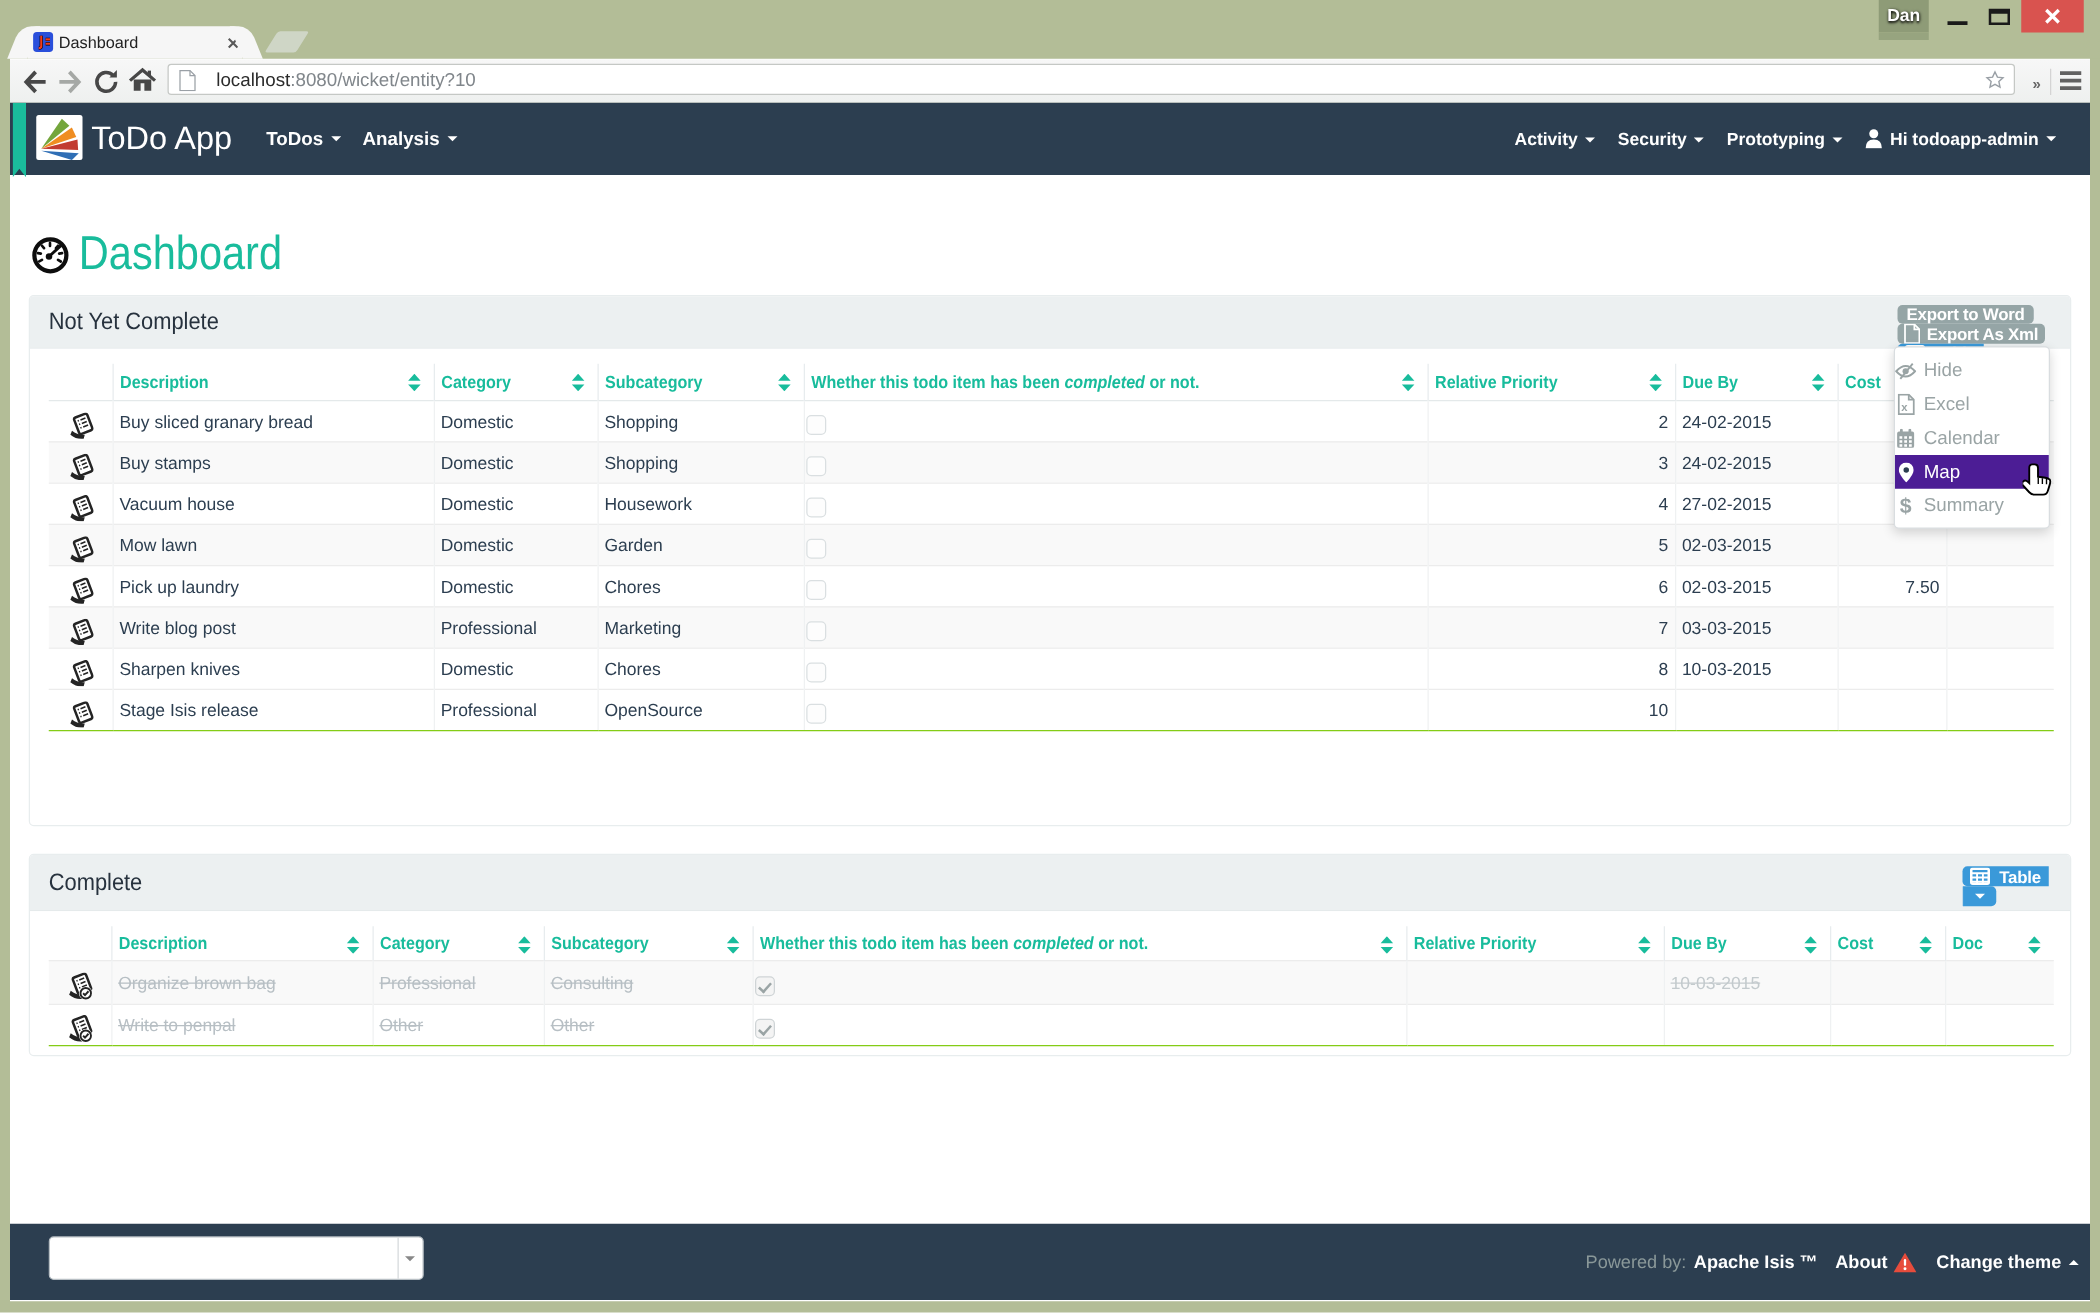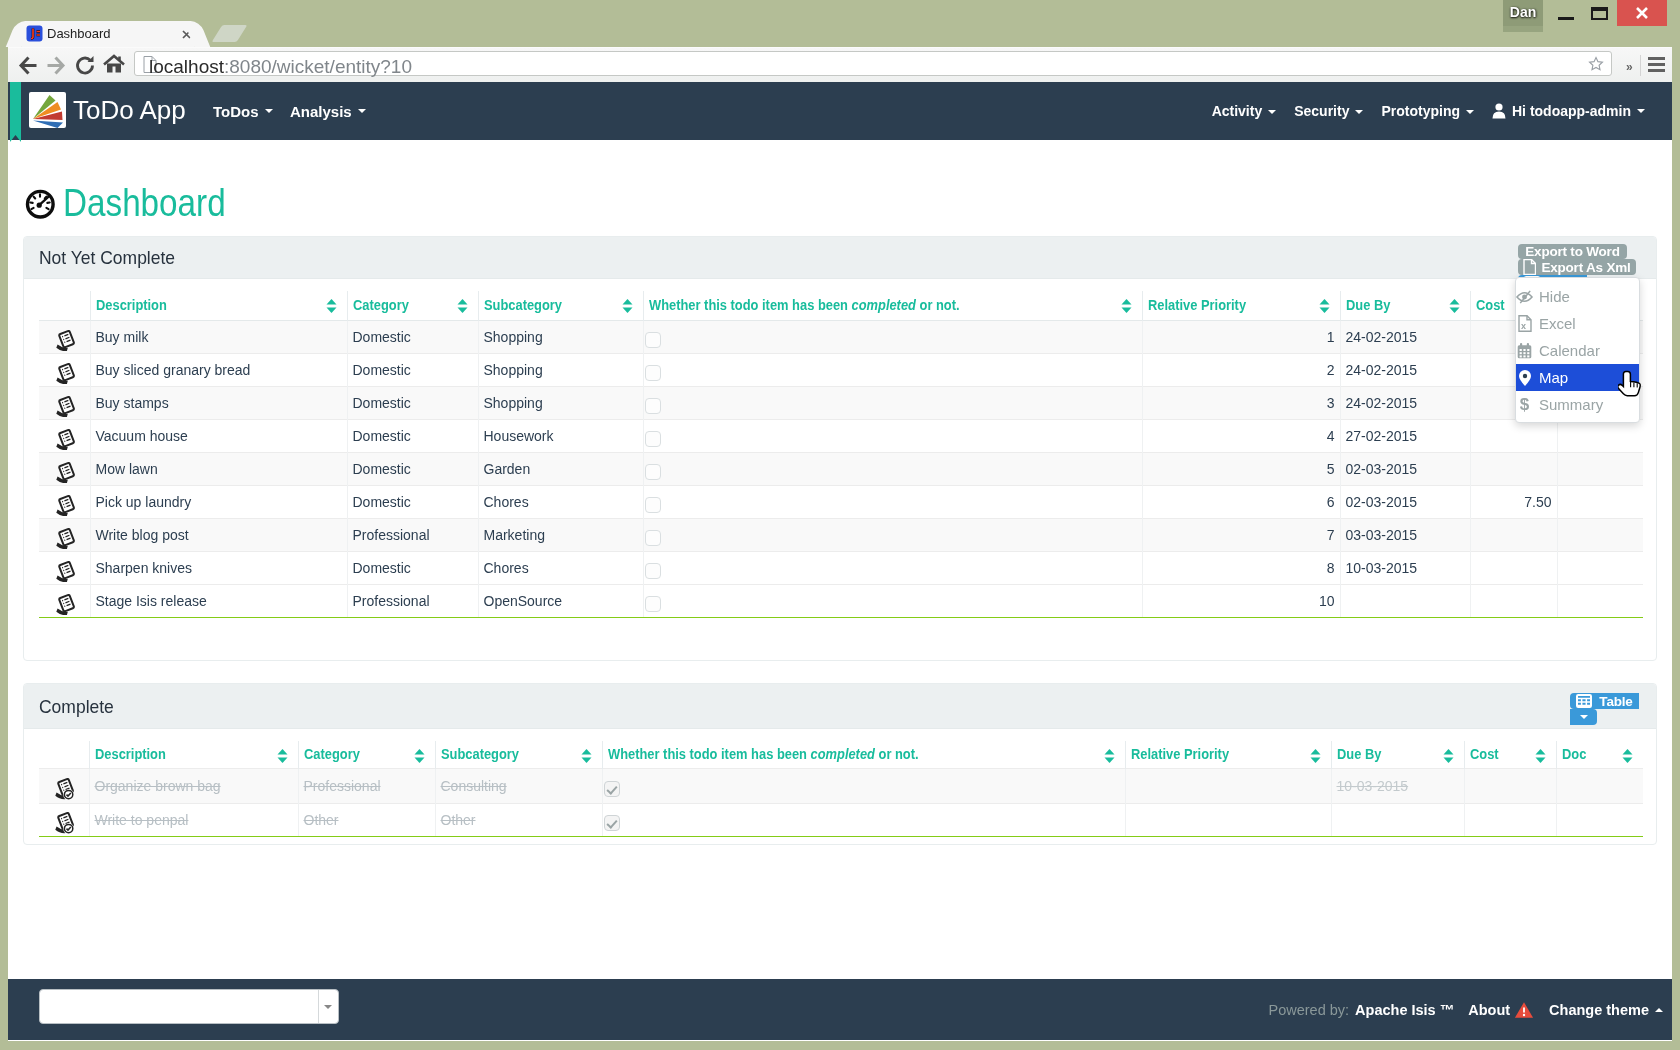--- a/index.html
+++ b/index.html
@@ -22,21 +22,21 @@
 #tab .favicon { position:absolute; left:4px; top:4px; }
 #tab .title { position:absolute; left:25px; top:5px; font-size:13px; color:#222; }
 
 #newtab { position:absolute; left:217px; top:25px; width:25px; height:17px; background:#cfd6c6; transform:skewX(-32deg); border-radius:2px; }
 
 
 #toolbar { position:absolute; left:8px; top:47px; width:1664px; height:35px; background:linear-gradient(#f7f7f7,#eef0ef); border-top:1px solid #fbfbfb; }
 .tb-ico { position:absolute; top:0; height:35px; display:flex; align-items:center; justify-content:center; }
 #addrbar { position:absolute; left:126px; top:3px; width:1478px; height:25px; background:#fff; border:1px solid #c5c8c5; border-radius:3px; }
 #addrbar .doc { position:absolute; left:8px; top:4px; }
-#addrbar .url { position:absolute; left:14px; top:4px; font-size:19px; color:#2b2b2b; white-space:nowrap; }
+#addrbar .url { position:absolute; left:38px; top:4px; font-size:15px; color:#2b2b2b; white-space:nowrap; }
 #addrbar .url .grey { color:#80868b; }
 #addrbar .star { position:absolute; right:7px; top:4px; }
 #tb-more { position:absolute; left:1618px; top:12px; font-size:12px; color:#666; font-weight:bold; letter-spacing:-1px;}
 #tb-menu { position:absolute; left:1640px; top:9px; }
 #tb-menu div { width:17px; height:3px; background:#616161; margin-bottom:3px; }
 #tb-sep { position:absolute; left:1632px; top:7px; width:1px; height:21px; background:#d4d4d4; }
 
 
 #viewport { position:absolute; left:8px; top:82px; width:1664px; height:959px; background:#fff; overflow:hidden; }
 
@@ -90,21 +90,21 @@
 .struck2 { color:#c3cacd; text-decoration:line-through; }
 .cb { width:16px; height:16px; border:1px solid #dadfe1; border-radius:4px; background:#fdfdfd; position:relative; margin:7px 0 0 -4px; }
 .cb.checked { background:#f4f4f4; border-color:#cfd4d6; }
 .cb.checked::after { content:""; position:absolute; left:2.5px; top:3.5px; width:8px; height:4px; border-left:2px solid #9aa4a5; border-bottom:2px solid #9aa4a5; transform:rotate(-48deg); }
 .itico { display:block; margin:7px auto 0 auto; }
 
 
 #ddmenu { position:absolute; left:1507px; top:195px; width:125px; height:146px; background:#fff; border:1px solid #d9dde0; border-radius:4px; box-shadow:0 3px 9px rgba(0,0,0,.16); z-index:20; padding-top:5px; }
 #ddmenu .dd-item { height:27px; display:flex; align-items:center; color:#9aa4a5; font-size:15px; }
 #ddmenu .dd-item .dd-ic { width:17px; margin-right:6px; display:flex; justify-content:center; }
-#ddmenu .dd-item.active { background:#1d4ed8; color:#fff; }
+#ddmenu .dd-item.active { background:#4c1d95; color:#fff; }
 
 #cursor { position:absolute; left:1610px; top:288px; z-index:30; }
 
 
 #footer { position:absolute; left:0; top:897px; width:1664px; height:61px; background:#2c3e50; }
 #fsel { position:absolute; left:31px; top:10px; width:300px; height:35px; background:#fff; border:1px solid #b8bfc4; border-radius:4px; }
 #fsel .sep { position:absolute; right:19px; top:0; width:1px; height:33px; background:#d5d9db; }
 #fsel .caret { border-top-color:#888; position:absolute; right:6px; top:15px; margin:0; }
 #fright { position:absolute; right:9px; top:0; height:61px; display:flex; align-items:center; font-size:14.5px; color:#fff; font-weight:bold; }
 #fright .muted { color:#8a9899; font-weight:normal; }
@@ -260,43 +260,20 @@
                 </svg></span></th>
             <th><span class="lbl">Due By</span><span class="sort"><svg width="11" height="14" viewBox="0 0 11 14">
                   <path d="M5.5 0 L10.5 5.5 H.5 z" fill="#18bc9c"></path>
                   <path d="M5.5 14 L.5 8.5 h10 z" fill="#18bc9c"></path>
                 </svg></span></th>
             <th><span class="lbl">Cost</span></th>
             <th></th>
           </tr>
     </tbody>
         <tbody>
-          <tr class="odd">
-            <td>
-              <svg class="itico" width="21" height="21" viewBox="0 0 21 21">
-                <g transform="rotate(-21 12 9)">
-                  <rect x="6.9" y="2.3" width="11.2" height="14" rx="1.6" fill="#fff" stroke="#242424" stroke-width="2"></rect>
-                  <g stroke="#242424" stroke-width="1.3">
-                    <path d="M9.2 5.6 h1 M11.6 5.6 h4.2 M9.2 8.6 h1 M11.6 8.6 h4.2 M9.2 11.6 h1 M11.6 11.6 h4.2"></path>
-                  </g>
-                </g>
-                <path d="M3.6 14.6 q4.6 3.8 10.2 3.2 l-.9 3.3 q-6 .6 -10.6 -3.3 z" fill="#242424"></path>
-              </svg>
-            </td>
-  <td>Buy milk</td>
-            <td>Domestic</td>
-            <td>Shopping</td>
-            <td>
-              <div class="cb"></div>
-            </td>
-            <td class="num">1</td>
-            <td>24-02-2015</td>
-            <td class="num"></td>
-            <td></td>
-          </tr>
           <tr>
             <td>
               <svg class="itico" width="21" height="21" viewBox="0 0 21 21">
                 <g transform="rotate(-21 12 9)">
                   <rect x="6.9" y="2.3" width="11.2" height="14" rx="1.6" fill="#fff" stroke="#242424" stroke-width="2"></rect>
                   <g stroke="#242424" stroke-width="1.3">
                     <path d="M9.2 5.6 h1 M11.6 5.6 h4.2 M9.2 8.6 h1 M11.6 8.6 h4.2 M9.2 11.6 h1 M11.6 11.6 h4.2"></path>
                   </g>
                 </g>
                 <path d="M3.6 14.6 q4.6 3.8 10.2 3.2 l-.9 3.3 q-6 .6 -10.6 -3.3 z" fill="#242424"></path>

